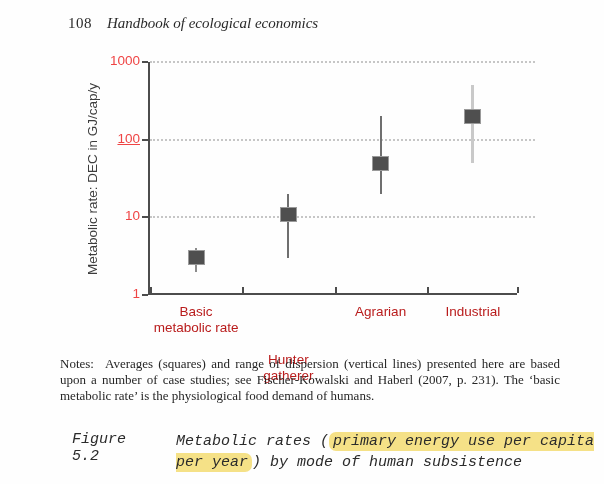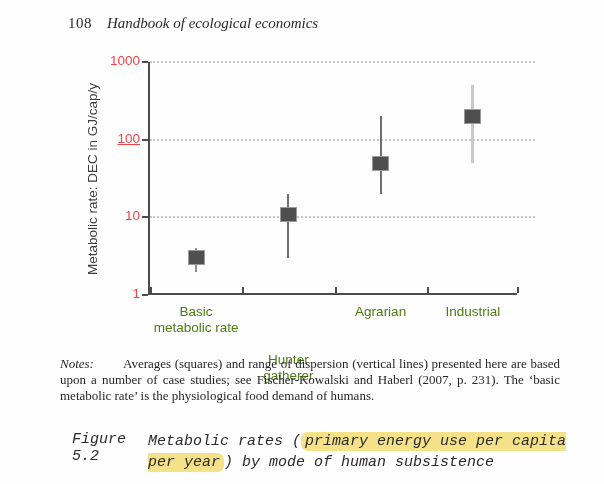--- a/index.html
+++ b/index.html
@@ -27,35 +27,35 @@
   .ytick-label {
     position: absolute; width: 46px; text-align: right;
     font-family: "Liberation Sans", sans-serif; font-size: 13.5px; color: #ef4444;
   }
   .ytick-mark { position: absolute; height: 2px; width: 6px; background: #4c4c4c; }
   .xtick-mark { position: absolute; width: 2px; height: 6px; background: #4c4c4c; }
   .errbar { position: absolute; }
   .dpoint { position: absolute; width: 17px; height: 15px; border: 1px solid #9a9a9a; }
   .cat-label {
     position: absolute; width: 130px; text-align: center; white-space: pre-line;
-    font-family: "Liberation Sans", sans-serif; font-size: 13.5px; line-height: 16px; color: #4d7c0f;
+    font-family: "Liberation Sans", sans-serif; font-size: 13.5px; line-height: 16px; color: #b91c1c;
   }
 
   
   .notes {
     position: absolute; left: 60px; top: 343px; width: 500px;
     font-size: 13px; line-height: 16px; text-align: justify;
   }
-  .notes .lbl, .source .lbl { font-style: italic; margin-right: 29px; }
+  .notes .lbl, .source .lbl { margin-right: 11px; }
   .source { position: absolute; left: 60px; top: 399px; width: 500px; font-size: 13px; }
 
   
   .caption { position: absolute; left: 72px; top: 431px; display: flex; font-style: italic; font-size: 15px; color: #2b2b2b; font-family: Liberation Mono, monospace; }
   .caption .fig-label { width: 76px; flex: none; }
-  .caption .fig-text { width: 424px; line-height: 21px; }
+  .caption .fig-text { width: 424px; line-height: 21px; margin-left: 28px; }
   .caption mark { padding: 1px 4px; border-radius: 7px; color: inherit; }
 </style>
 </head>
 <body>
 
 <div class="page">
 
   <div class="header">
     <span class="pagenum">108</span><span class="booktitle">Handbook of ecological economics</span>
   </div>

